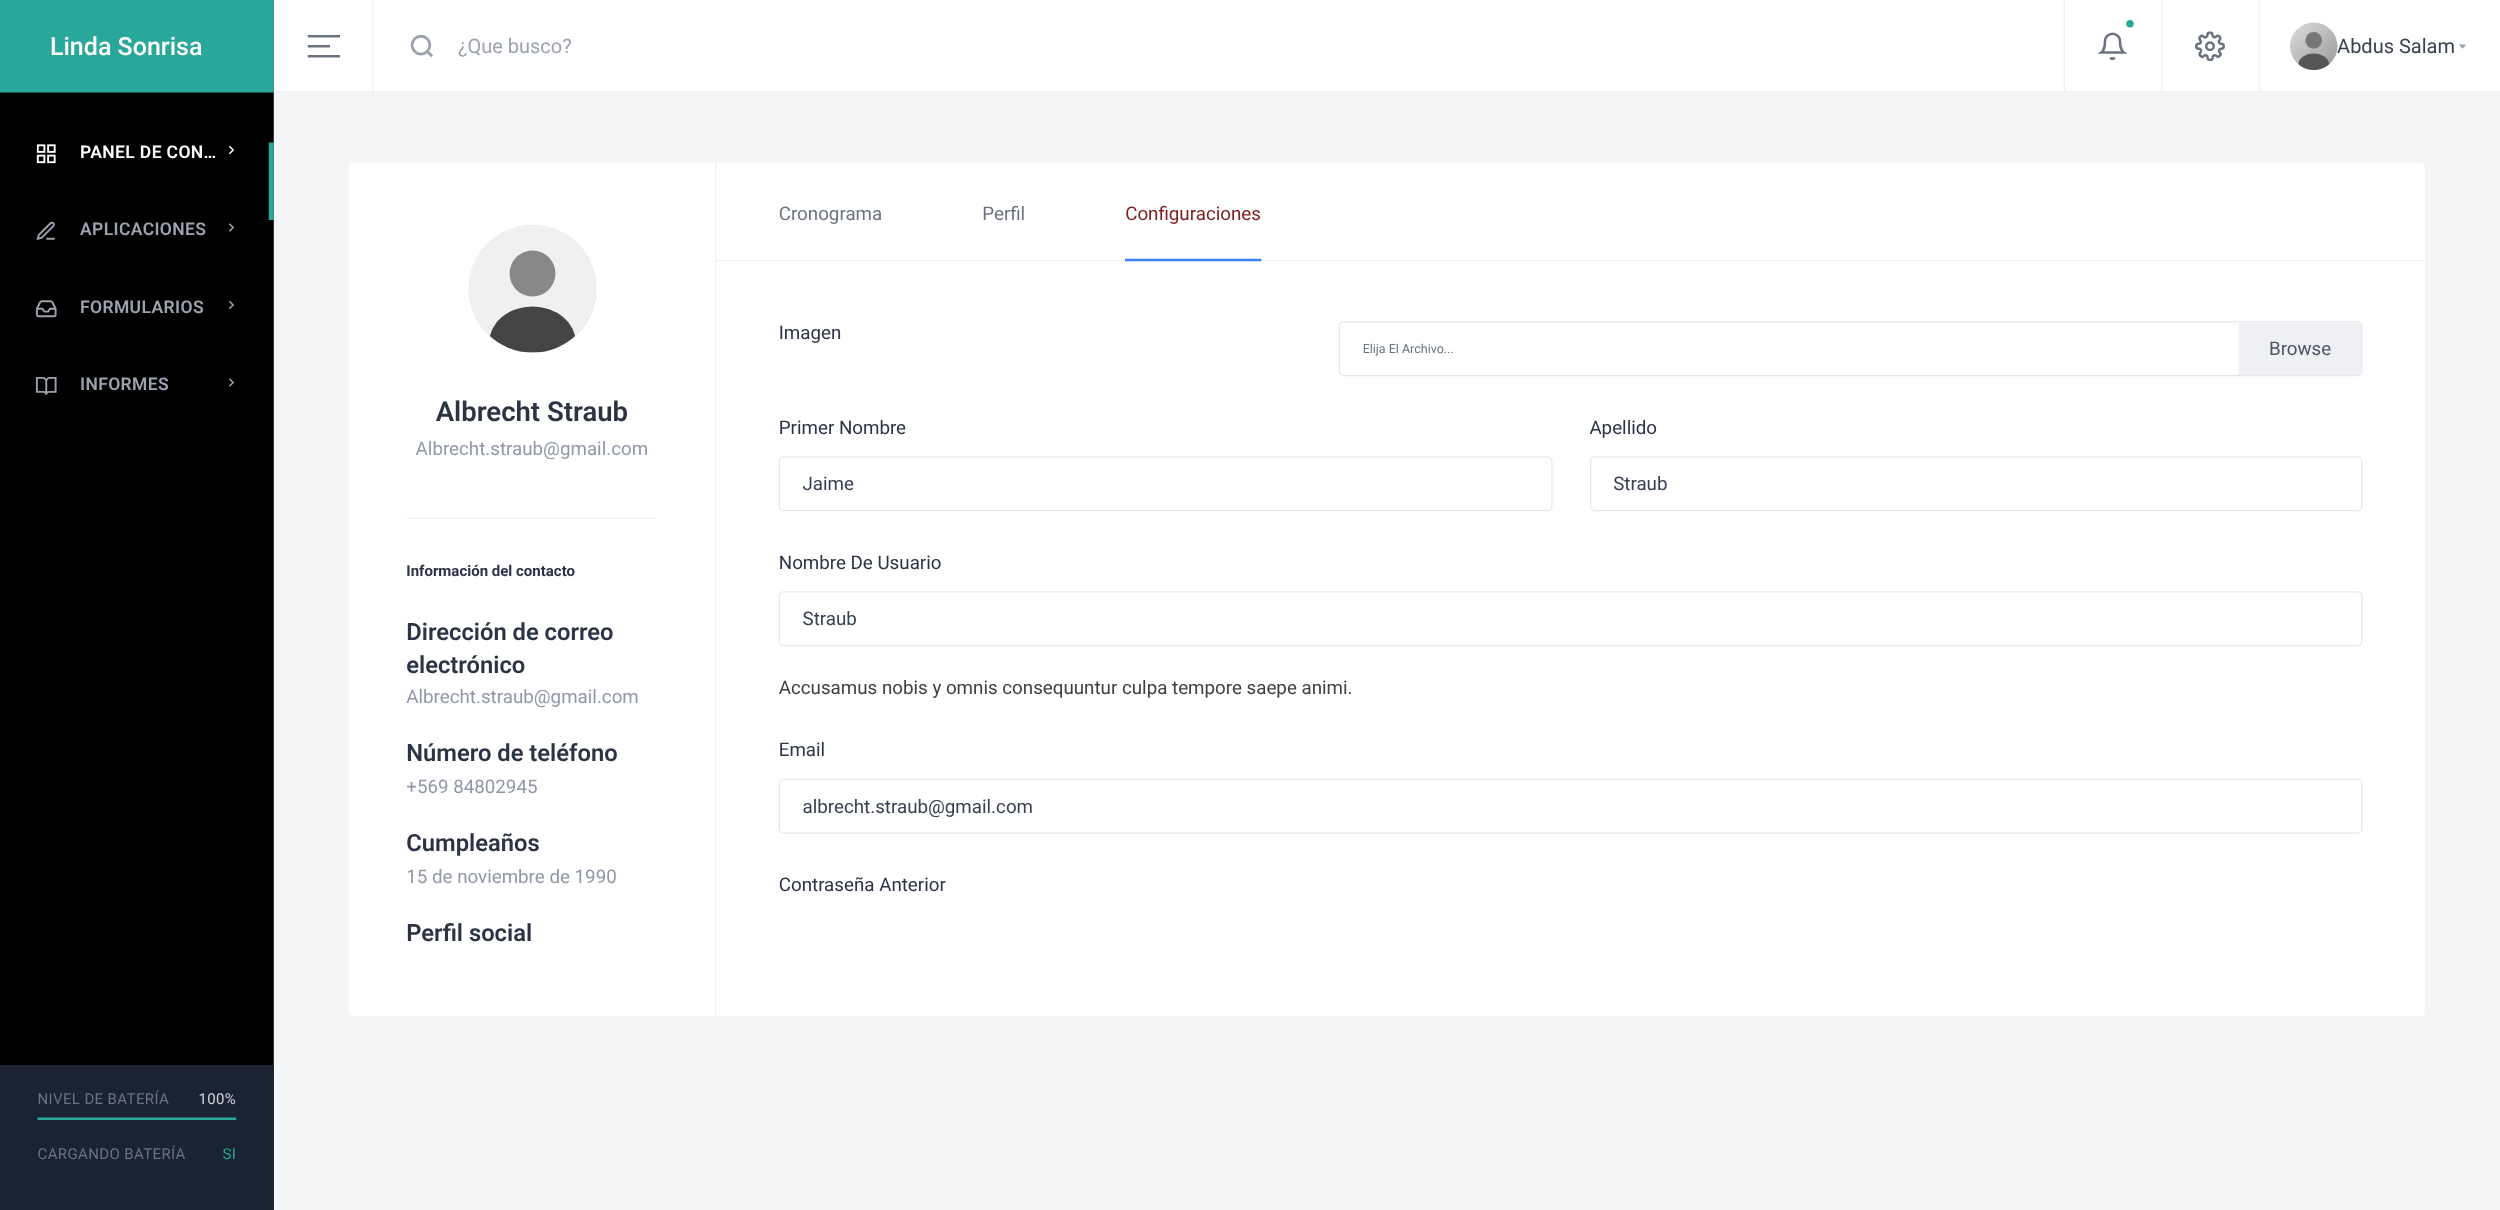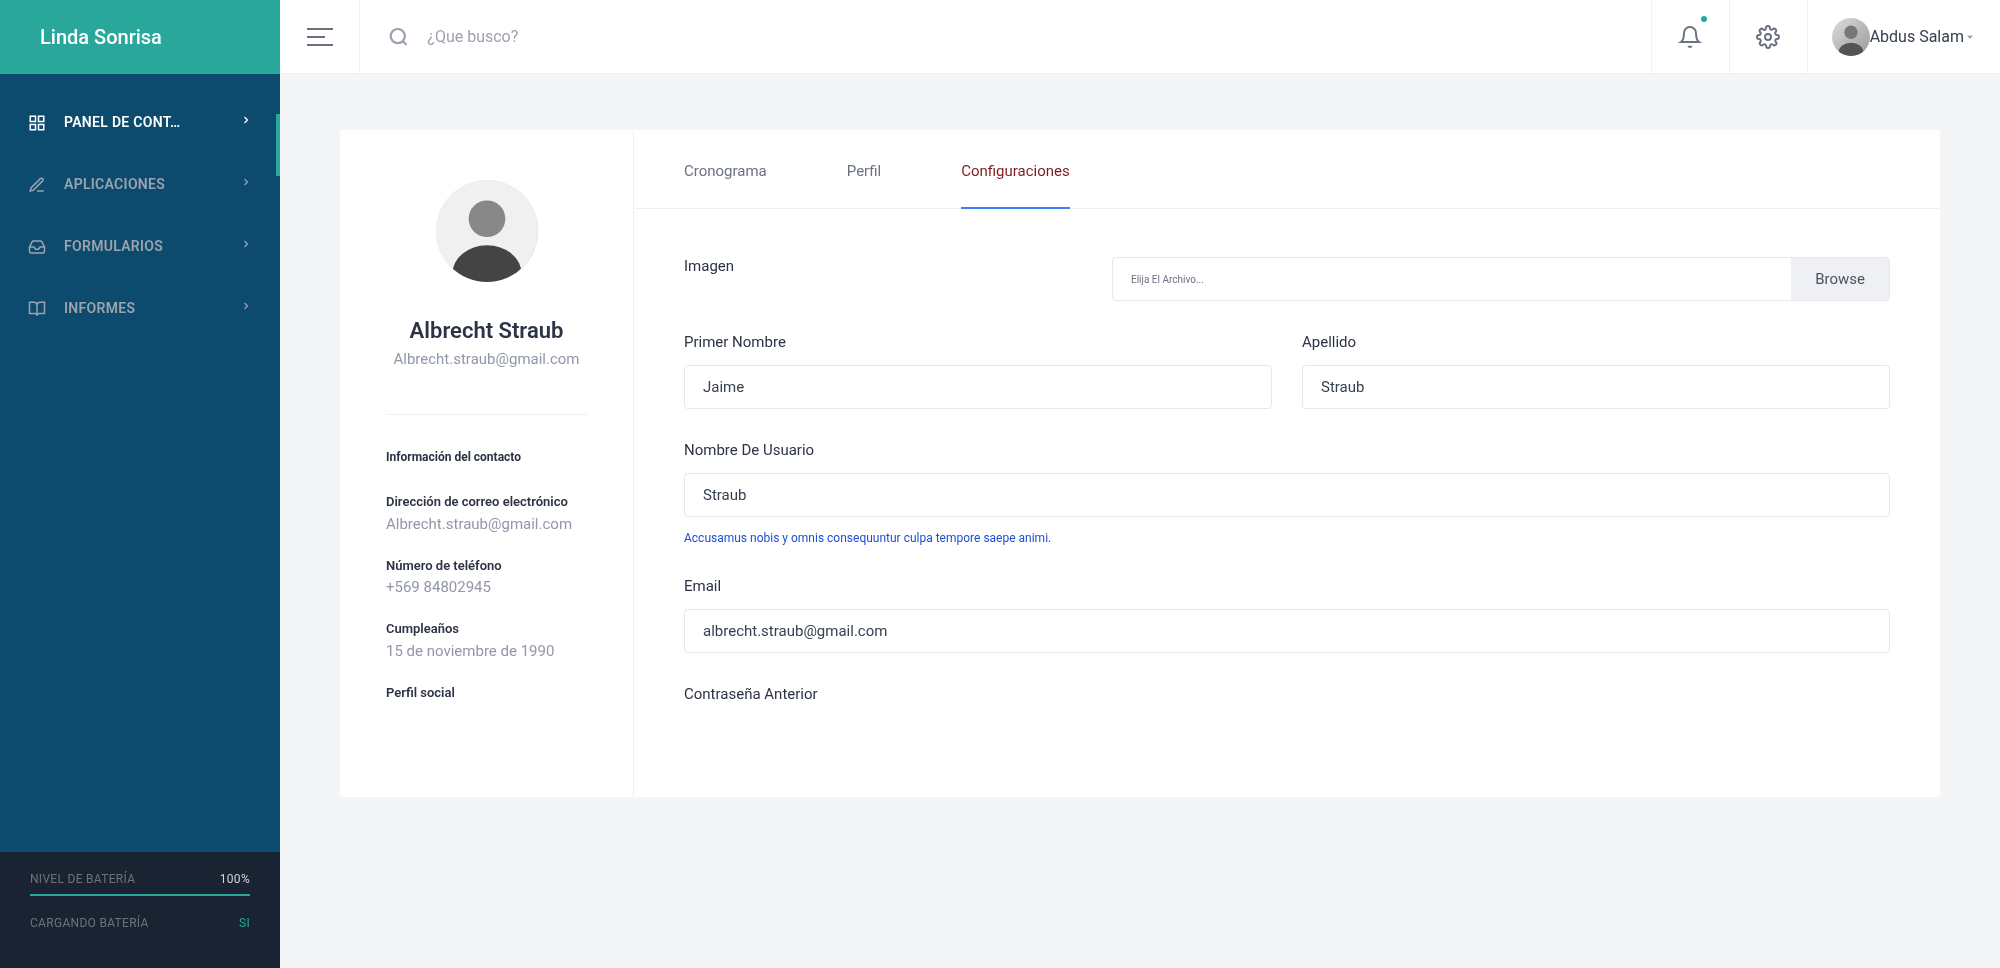--- a/index.html
+++ b/index.html
@@ -1,18 +1,18 @@
 <!DOCTYPE html>
 <html><head>
 <meta charset="utf-8">
 <style>
 *{margin:0;padding:0;box-sizing:border-box;font-family:-apple-system,BlinkMacSystemFont,"Segoe UI",Roboto,sans-serif}
 body{background:#f4f5f7;overflow:hidden}
 .app{display:flex;height:100vh;width:100vw}
-.sidebar{width:280px;background:#0c4a6e;display:flex;flex-direction:column;flex-shrink:0}
+.sidebar{width:219px;background:#000000;display:flex;flex-direction:column;flex-shrink:0}
 .brand{height:74px;background:#2aa79b;display:flex;align-items:center;padding:0 40px;color:#fff;font-size:20px;font-weight:500}
 .nav{flex:1;padding-top:40px}
 .nav-item{display:flex;height:62px;padding:0 28px;color:#9ca3af;cursor:pointer;position:relative;font-size:14px;font-weight:600;letter-spacing:.3px}
 .nav-item.active{color:#fff}
 .nav-item.active::after{content:"";position:absolute;right:0;top:0;bottom:0;width:4px;background:#2aa79b}
 .nav-icon{width:18px;height:18px;margin-right:18px;flex-shrink:0}
 .nav-label{flex:1;overflow:hidden;text-overflow:ellipsis;white-space:nowrap}
 .chev{width:12px;height:12px;flex-shrink:0}
 .sidebar-footer{padding:20px 30px 30px;background:#1a2332}
 .sf-row{display:flex;justify-content:space-between;align-items:center;font-size:12px;color:#6b7280;margin-bottom:8px;letter-spacing:.3px}
@@ -35,37 +35,37 @@
 .notif-dot{position:absolute;top:14px;right:20px;width:10px;height:10px;border-radius:50%;background:#2aa79b;border:2px solid #fff}
 .content{flex:1;overflow:auto;padding:56px 60px}
 .card{background:#fff;border-radius:4px;display:flex;min-height:640px}
 .profile-side{width:294px;border-right:1px solid #eef0f3;padding:50px 46px;flex-shrink:0}
 .avatar-lg{width:102px;height:102px;border-radius:50%;background:linear-gradient(135deg,#eee 0%,#aaa 100%);margin:0 auto 36px;overflow:hidden}
 .avatar-lg svg{width:100%;height:100%}
 .profile-name{text-align:center;font-size:22px;font-weight:600;color:#2c3345;margin-bottom:6px}
 .profile-email{text-align:center;font-size:15px;color:#9097a7;word-break:break-all;line-height:1.4}
 .divider{height:1px;background:#eef0f3;margin:44px 0 34px}
 .sect-title{font-size:12px;font-weight:700;color:#2c3345;margin-bottom:28px;line-height:1.35}
-.info-label{font-size:13px;font-weight:600;color:#2c3345;margin-bottom:4px;line-height:1.35}
+.info-label{font-size:19px;font-weight:600;color:#2c3345;margin-bottom:4px;line-height:1.35}
 .info-val{font-size:15px;color:#9097a7;margin-bottom:24px}
 .profile-main{flex:1;display:flex;flex-direction:column}
 .tabs{display:flex;padding:0 50px;border-bottom:1px solid #eef0f3}
 .tab{padding:32px 0 28px;margin-right:80px;font-size:15px;color:#6b7280;cursor:pointer;position:relative}
 .tab.active{color:#7f1d1d}
 .tab.active::after{content:"";position:absolute;bottom:-1px;left:0;right:0;height:2px;background:#3b82f6}
 .form{padding:48px 50px}
 .form-row{display:flex;gap:30px;margin-bottom:32px}
 .form-group{flex:1}
 .form-group.w40{flex:0 0 33%}
 .flabel{display:block;font-size:15px;color:#2c3345;margin-bottom:14px}
 .finput{width:100%;height:44px;border:1px solid #e5e7eb;border-radius:4px;padding:0 18px;font-size:15px;color:#374151;outline:none}
 .file-wrap{display:flex;height:44px;border:1px solid #e5e7eb;border-radius:4px;overflow:hidden}
 .file-text{flex:1;padding:0 18px;display:flex;align-items:center;font-size:10px;color:#6b7280}
 .file-btn{background:#eef0f3;padding:0 24px;display:flex;align-items:center;font-size:15px;color:#4b5563;cursor:pointer}
-.hint{font-size:12px;color:#1d4ed8;margin-top:14px}
+.hint{font-size:15px;color:#404040;margin-top:24px}
 </style>
 </head>
 <body>
 
 <div class="app">
   <aside class="sidebar">
     <div class="brand">Linda Sonrisa</div>
     <nav class="nav">
       <div class="nav-item active">
         <svg class="nav-icon" viewBox="0 0 24 24" fill="none" stroke="currentColor" stroke-width="2">

